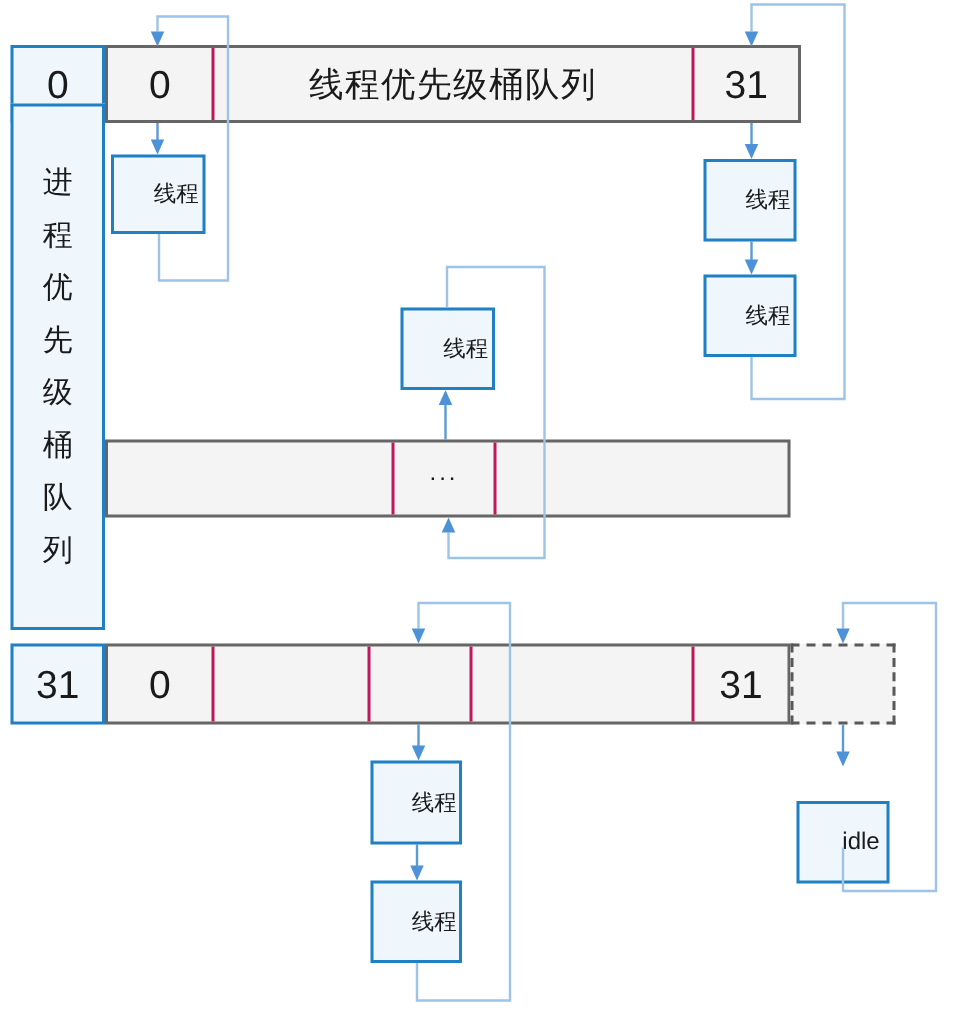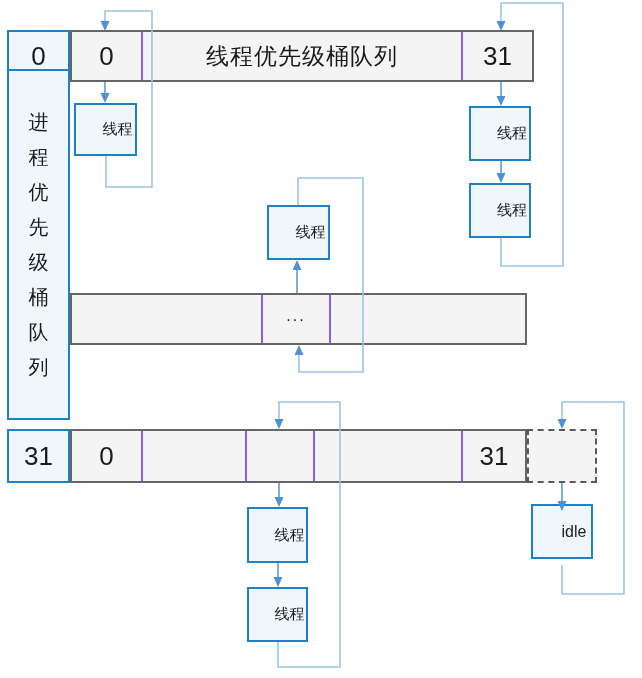--- a/index.html
+++ b/index.html
@@ -7,21 +7,21 @@
   .canvas {
     position:relative; width:642px; height:678px; background:#ffffff; overflow:hidden;
   }
   
   .bar {
     position:absolute; display:flex; box-sizing:border-box;
     background:#f4f4f4; border:2px solid #666666;
   }
   .bar .cell {
     box-sizing:border-box; display:flex; align-items:center; justify-content:center;
-    border-left:2px solid #8b5cf6; height:100%;
+    border-left:2px solid #be185d; height:100%;
   }
   .bar .cell:first-child { border-left:none; }
   .num { font-size:26px; }
   .bar-title { font-size:23px; letter-spacing:1px; }
   .ellipsis-txt { font-size:16px; letter-spacing:2px; padding-bottom:6px; }
   
   .blue {
     position:absolute; box-sizing:border-box;
     background:#eff7fd; border:2px solid #1f80c4;
     display:flex; align-items:center; justify-content:center;
@@ -99,21 +99,21 @@
   </div>
   <div class="blue node" style="left:267px; top:205px; width:63px; height:55px;">
     <span>线程</span>
   </div>
   <div class="blue node" style="left:247px; top:507px; width:61px; height:56px;">
     <span>线程</span>
   </div>
   <div class="blue node" style="left:247px; top:587px; width:61px; height:55px;">
     <span>线程</span>
   </div>
-  <div class="blue node" style="left:531px; top:504px; width:62px; height:55px; font-size:16px;">
+  <div class="blue node" style="left:531px; top:534px; width:62px; height:55px; font-size:16px;">
     <span>idle</span>
   </div>
 
   <svg class="connectors" width="642" height="678" viewBox="0 0 642 678">
     <g fill="none" stroke="#9dc3e6" stroke-width="1.6">
 
       <polyline points="106,156 106,187 152,187 152,11 105,11 105,21"></polyline>
 
       <polyline points="501,238 501,266 563,266 563,3 501,3 501,21"></polyline>
 

